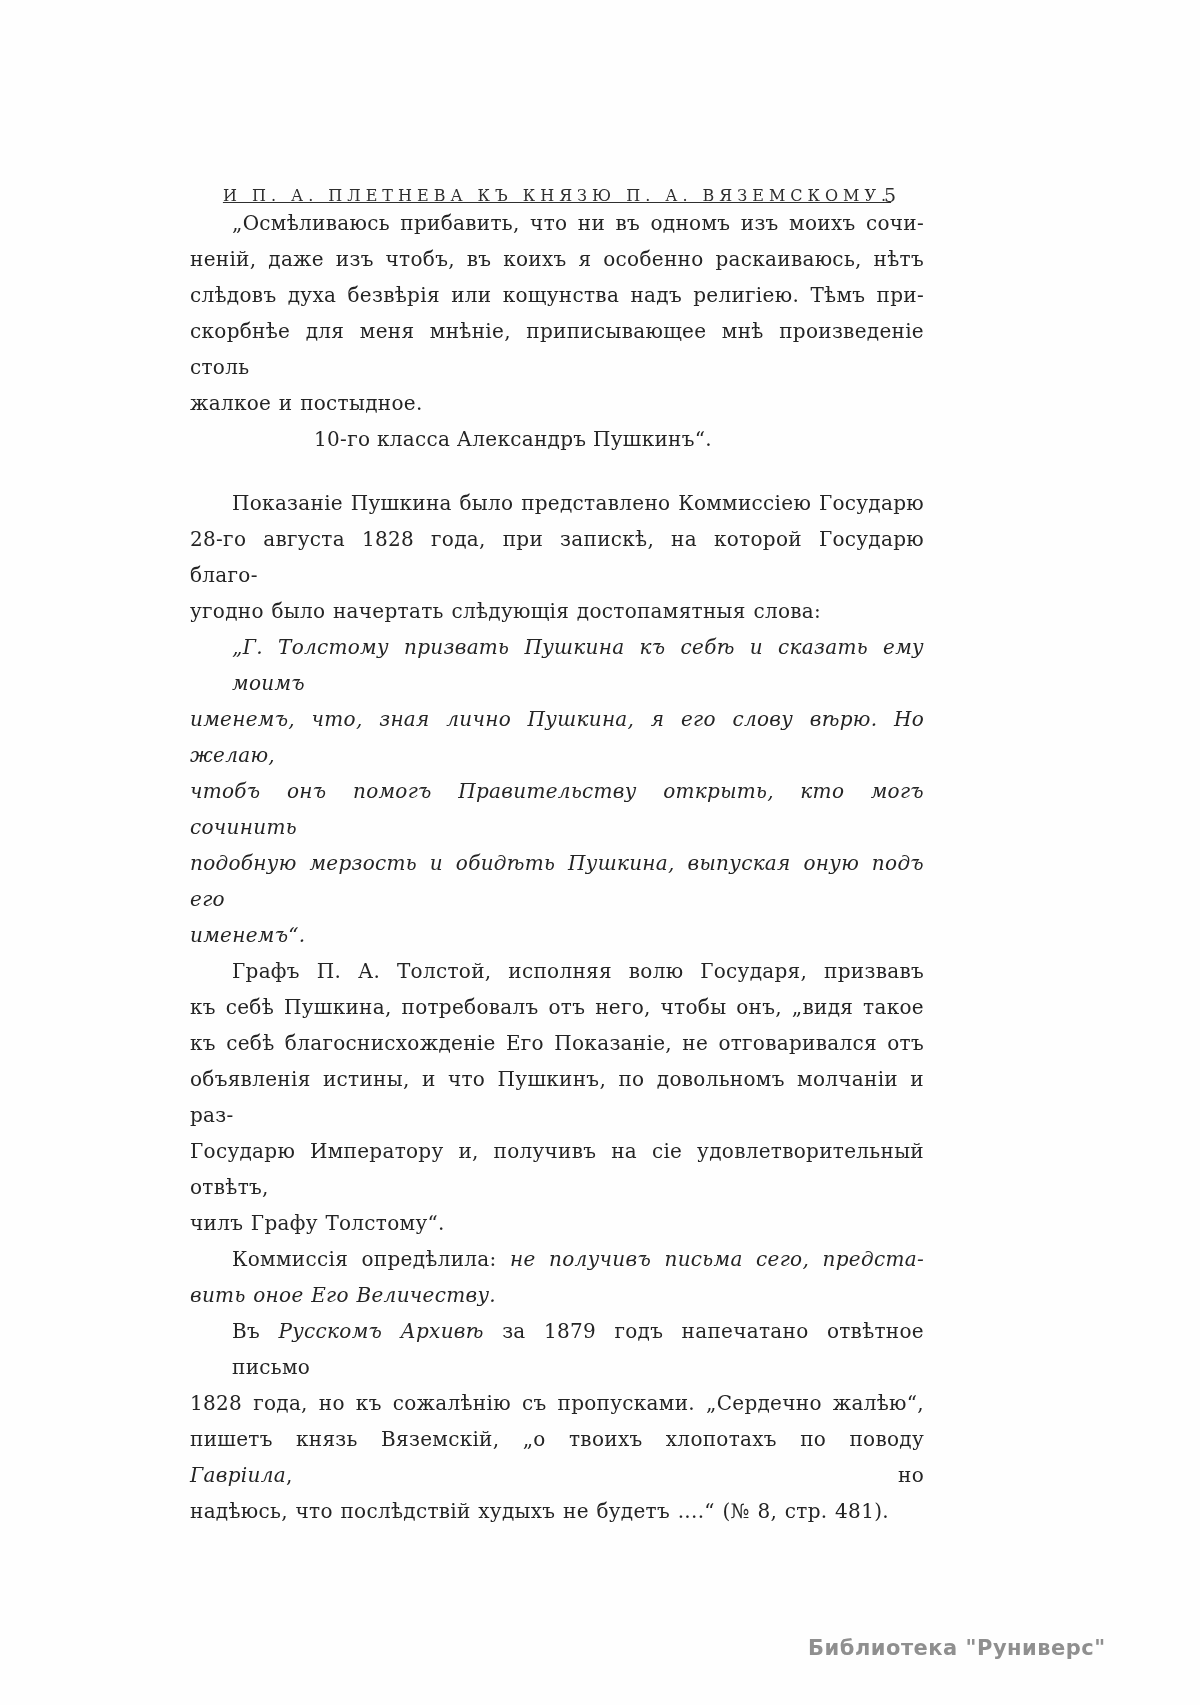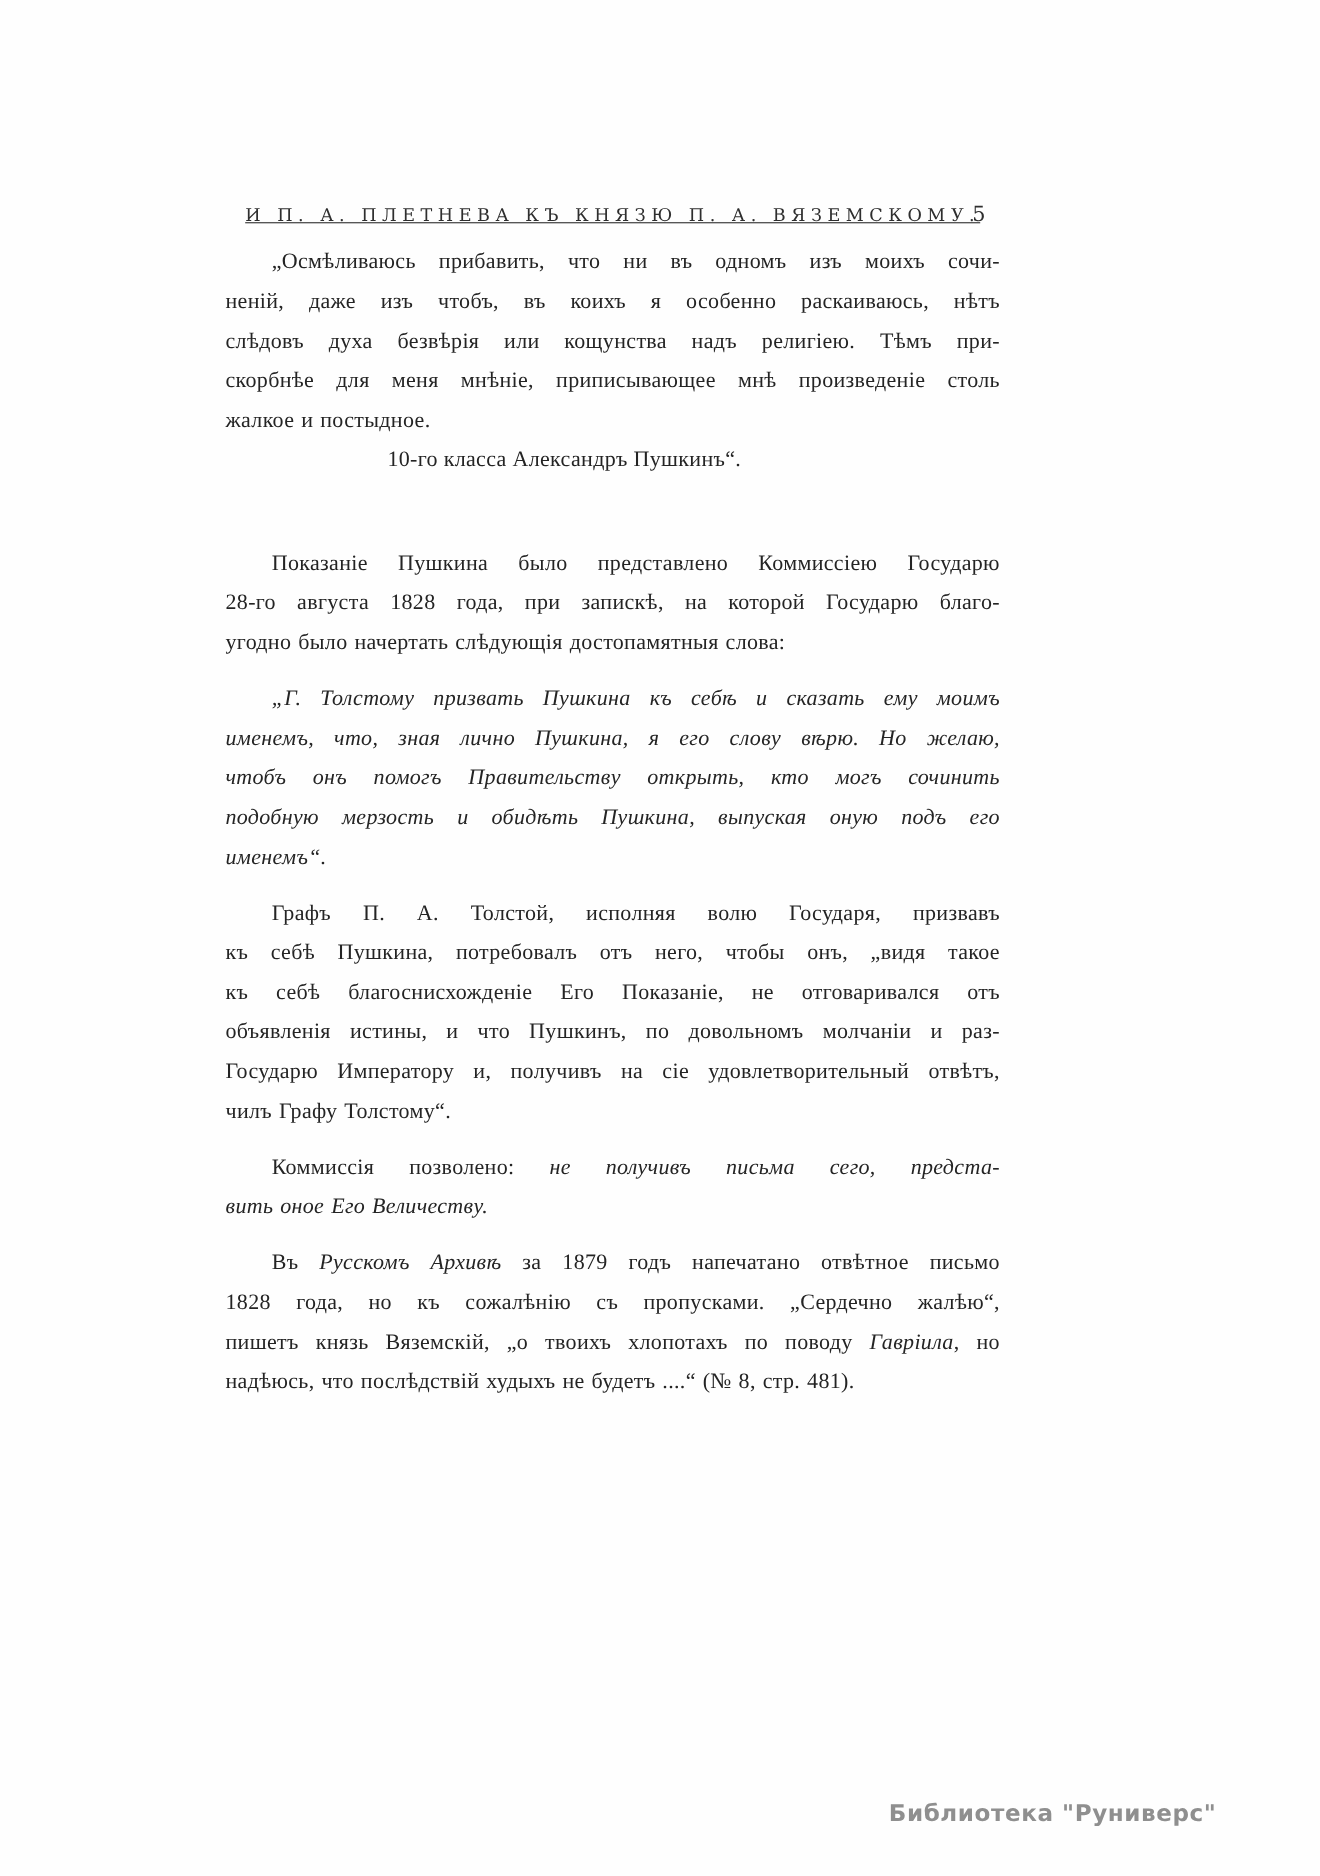--- a/index.html
+++ b/index.html
@@ -25,21 +25,21 @@
     color: #2e2e2e;
     white-space: nowrap;
     text-decoration: underline;
   }
   .page-number {
     position: absolute;
     right: 28px; top: -2px;
     font-size: 19px;
     letter-spacing: 0;
   }
-  .para { margin: 15px; font-family: Liberation Serif, serif; }
+  .para { margin: 0; }
   .line {
     font-size: 20px;
     line-height: 36px;
     letter-spacing: 0.3px;
     word-spacing: 1px;
     text-align: justify;
     text-align-last: justify;
     white-space: normal;
   }
   .line.first { padding-left: 42px; }
@@ -102,21 +102,21 @@
     <div class="para">
       <div class="line first">Графъ П. А. Толстой, исполняя волю Государя, призвавъ</div>
       <div class="line">къ себѣ Пушкина, потребовалъ отъ него, чтобы онъ, „видя такое</div>
       <div class="line">къ себѣ благоснисхожденіе Его Показаніе, не отговаривался отъ</div>
       <div class="line">объявленія истины, и что Пушкинъ, по довольномъ молчаніи и раз-</div>
       <div class="line">Государю Императору и, получивъ на сіе удовлетворительный отвѣтъ,</div>
       <div class="line last">чилъ Графу Толстому“.</div>
     </div>
 
     <div class="para">
-      <div class="line first"><span>Коммиссія позволено: </span><span class="italic">не получивъ письма сего, предста-</span></div>
+      <div class="line first"><span>Коммиссія опредѣлила: </span><span class="italic">не получивъ письма сего, предста-</span></div>
       <div class="line last italic">вить оное Его Величеству.</div>
     </div>
 
     <div class="para">
       <div class="line first"><span>Въ </span><span class="italic">Русскомъ Архивѣ</span><span> за 1879 годъ напечатано отвѣтное письмо</span></div>
       <div class="line">1828 года, но къ сожалѣнію съ пропусками. „Сердечно жалѣю“,</div>
       <div class="line"><span>пишетъ князь Вяземскій, „о твоихъ хлопотахъ по поводу </span><span class="italic">Гавріила</span><span>, но</span></div>
       <div class="line last">надѣюсь, что послѣдствій худыхъ не будетъ ....“ (№ 8, стр. 481).</div>
     </div>
 

